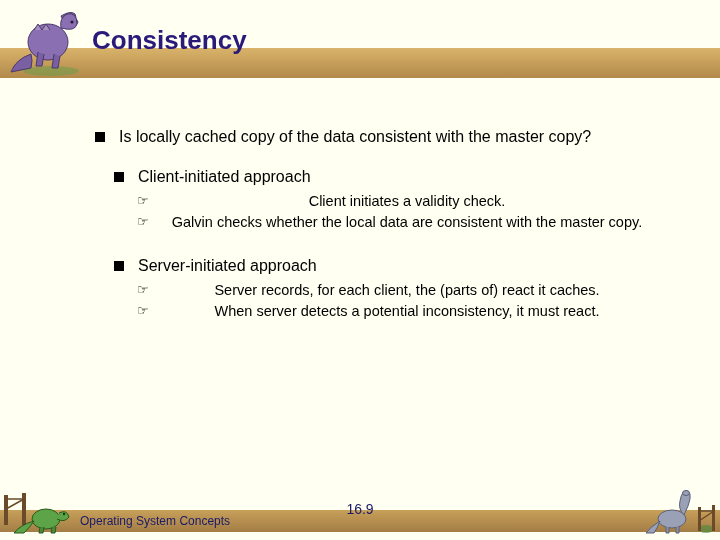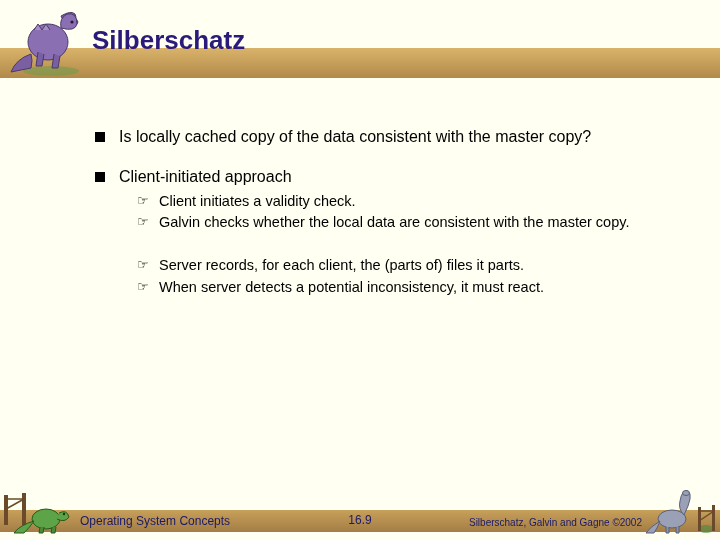--- a/index.html
+++ b/index.html
@@ -43,21 +43,21 @@
     width: 560px;
     color: #000;
     font-size: 16px;
     line-height: 1.28;
   }
   .l1 {
     display: flex;
     margin-bottom: 20px;
     justify-content: flex-end;
   }
-  .l1.tight { margin-bottom: 4px; }
+  .l1.tight { margin-bottom: 4px; margin-left: 19px; }
   .l1 .bullet {
     width: 10px;
     height: 10px;
     background: #000;
     flex-shrink: 0;
     margin-top: 5px;
     margin-right: 14px;
   }
   .l1 .text { flex: 1; }
   .l2-group {
@@ -70,21 +70,21 @@
     font-size: 14.5px;
   }
   .l2 .hand {
     width: 14px;
     flex-shrink: 0;
     margin-right: 8px;
     font-size: 13px;
     color: #000;
     line-height: 1.35;
   }
-  .l2 .text { flex: 1; }
+  .l2 .text { flex: 1; text-align: center; }
   .footer {
     position: absolute;
     bottom: 5px;
     left: 0;
     width: 100%;
     height: 32px;
   }
   .footer-band {
     position: absolute;
     bottom: 3px;
@@ -99,22 +99,22 @@
     left: 80px;
     bottom: 7px;
     font-size: 12px;
     color: #1a1a6a;
     z-index: 2;
   }
   .footer-center {
     position: absolute;
     left: 50%;
     transform: translateX(-50%);
-    bottom: 8px;
-    font-size: 12px;
+    bottom: 18px;
+    font-size: 14px;
     color: #1a1a6a;
     z-index: 2;
   }
   .footer-right {
     position: absolute;
     right: 78px;
     bottom: 7px;
     font-size: 10px;
     color: #1a1a6a;
     z-index: 2;
@@ -140,21 +140,21 @@
       <path d="M25 50 q-15 5 -20 18 q10 -2 20 -4 q2 -8 0 -14" fill="#7a5fa3" stroke="#4a3a6a"></path>
       <ellipse cx="42" cy="38" rx="20" ry="18" fill="#8b6fb3" stroke="#4a3a6a"></ellipse>
       <path d="M55 24 q-2 -10 6 -14 q10 -2 10 10 q-2 8 -16 4" fill="#8b6fb3" stroke="#4a3a6a"></path>
       <ellipse cx="66" cy="18" rx="1.6" ry="1.6" fill="#2a1a3a"></ellipse>
       <path d="M32 48 l-2 14 l6 0 l2 -12" fill="#7a5fa3" stroke="#4a3a6a"></path>
       <path d="M48 50 l-2 14 l6 0 l2 -12" fill="#7a5fa3" stroke="#4a3a6a"></path>
       <path d="M28 26 l4 -6 l4 6 l4 -6 l4 6" fill="#a68fc3" stroke="#4a3a6a"></path>
     </svg>
   </div>
 
-  <h1 class="title">Silberschatz</h1>
+  <h1 class="title">Consistency</h1>
 
   <div class="body">
 
     <div class="l1">
       <div class="bullet"></div>
       <div class="text">Is locally cached copy of the data consistent with the master copy?</div>
     </div>
 
     <div class="l1 tight">
       <div class="bullet"></div>
@@ -164,38 +164,41 @@
       <div class="l2">
         <div class="hand">☞</div>
         <div class="text">Client initiates a validity check.</div>
       </div>
       <div class="l2">
         <div class="hand">☞</div>
         <div class="text">Galvin checks whether the local data are consistent with the master copy.</div>
       </div>
     </div>
 
+    <div class="l1 tight">
+      <div class="bullet"></div>
+      <div class="text">Server-initiated approach</div>
+    </div>
     <div class="l2-group">
       <div class="l2">
         <div class="hand">☞</div>
-        <div class="text">Server records, for each client, the (parts of) files it parts.</div>
+        <div class="text">Server records, for each client, the (parts of) react it caches.</div>
       </div>
       <div class="l2">
         <div class="hand">☞</div>
         <div class="text">When server detects a potential inconsistency, it must react.</div>
       </div>
     </div>
 
   </div>
 
   <div class="footer">
     <div class="footer-band"></div>
     <div class="footer-left">Operating System Concepts</div>
     <div class="footer-center">16.9</div>
-    <div class="footer-right">Silberschatz, Galvin and  Gagne ©2002</div>
 
     <div class="dino" style="bottom:0;left:2px;width:72px;height:46px;">
       <svg viewBox="0 0 72 46" width="72" height="46">
         <rect x="2" y="6" width="4" height="30" fill="#6a4a2a"></rect>
         <rect x="20" y="4" width="4" height="32" fill="#6a4a2a"></rect>
         <line x1="4" y1="10" x2="22" y2="10" stroke="#6a4a2a" stroke-width="1.5"></line>
         <line x1="22" y1="10" x2="4" y2="20" stroke="#6a4a2a" stroke-width="1.5"></line>
         <ellipse cx="44" cy="30" rx="14" ry="10" fill="#5da347" stroke="#2a5a1a"></ellipse>
         <path d="M57 24 q8 -4 10 4 q-4 6 -12 2" fill="#5da347" stroke="#2a5a1a"></path>
         <path d="M32 32 q-14 4 -20 12 l10 0 q6 -6 10 -12" fill="#5da347" stroke="#2a5a1a"></path>

